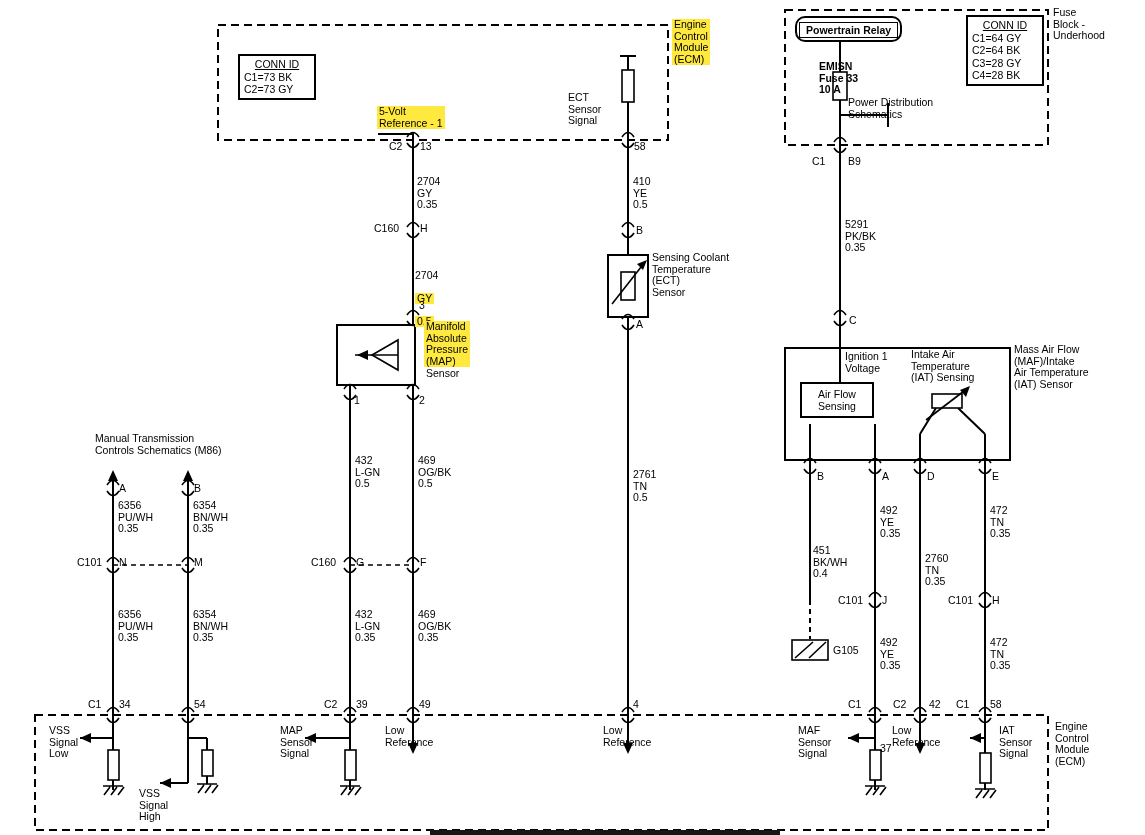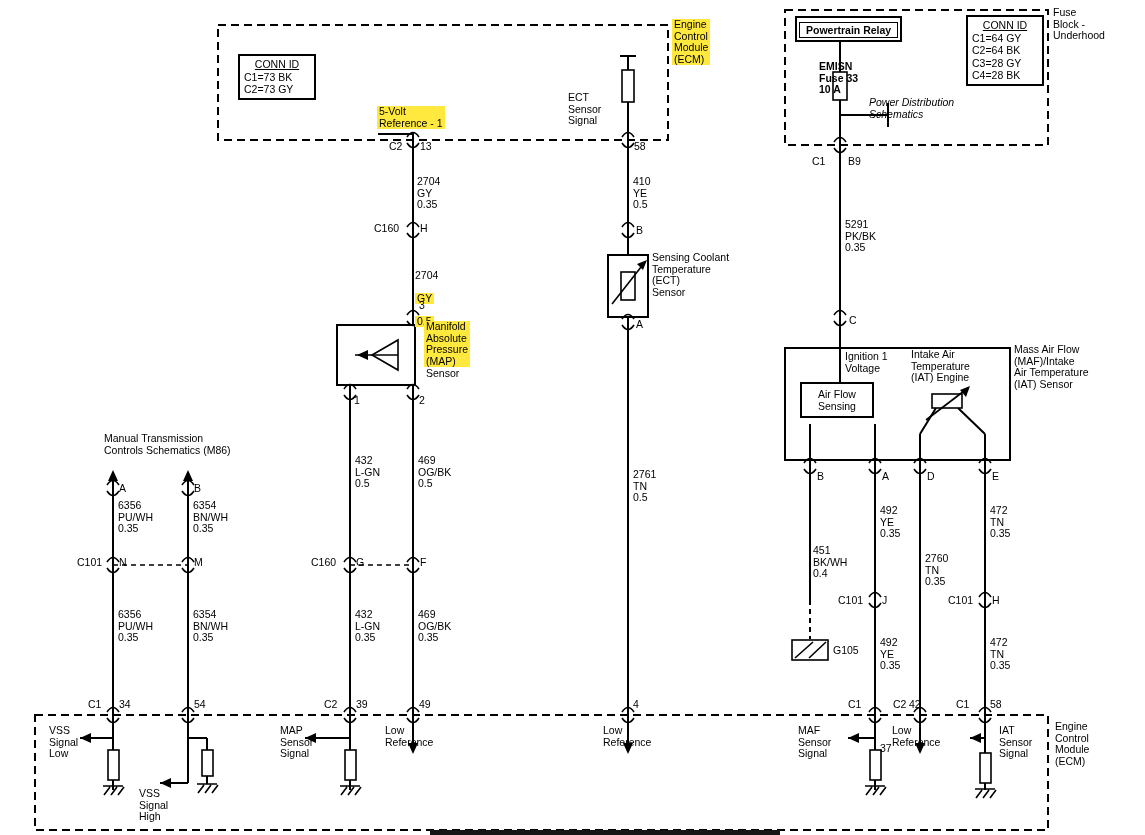--- a/index.html
+++ b/index.html
@@ -144,37 +144,37 @@
   <div class="lbl hl" style="left:672px;top:19px;">Engine
 Control
 Module
 (ECM)</div>
   <div class="lbl hl" style="left:377px;top:106px;">5-Volt
 Reference - 1</div>
   <div class="lbl" style="left:568px;top:92px;">ECT
 Sensor
 Signal</div>
 
-  <div class="relay" style="left:795px;top:16px;">
+  <div class="relay" style="left:795px;top:16px;border-radius:10px;">
     <span class="in">Powertrain Relay</span>
   </div>
   <div class="connbox" style="left:966px;top:15px;width:66px;">
     <span class="t">CONN ID</span>
     <span class="r">C1=64 GY
 C2=64 BK
 C3=28 GY
 C4=28 BK</span>
   </div>
   <div class="lbl" style="left:1053px;top:7px;">Fuse
 Block -
 Underhood</div>
   <div class="lbl" style="left:819px;top:61px;font-weight:bold;">EMISN
 Fuse 33
 10 A</div>
-  <div class="lbl" style="left:869px;top:97px;font-style:italic;">Power Distribution
+  <div class="lbl" style="left:848px;top:97px;">Power Distribution
 Schematics</div>
   <div class="lbl" style="left:812px;top:156px;">C1</div>
   <div class="lbl" style="left:848px;top:156px;text-align:center;">B9</div>
 
   <div class="lbl" style="left:389px;top:141px;">C2</div>
   <div class="lbl" style="left:420px;top:141px;">13</div>
   <div class="lbl" style="left:417px;top:176px;">2704
 GY
 0.35</div>
   <div class="lbl" style="left:374px;top:223px;">C160</div>
@@ -226,21 +226,21 @@
 (ECT)
 Sensor</div>
   <div class="lbl" style="left:636px;top:319px;">A</div>
   <div class="lbl" style="left:633px;top:469px;">2761
 TN
 0.5</div>
   <div class="lbl" style="left:633px;top:699px;">4</div>
   <div class="lbl" style="left:603px;top:725px;">Low
 Reference</div>
 
-  <div class="lbl" style="left:95px;top:433px;margin-left:9px;">Manual Transmission
+  <div class="lbl" style="left:95px;top:433px;">Manual Transmission
 Controls Schematics (M86)</div>
   <div class="lbl" style="left:119px;top:483px;">A</div>
   <div class="lbl" style="left:194px;top:483px;">B</div>
   <div class="lbl" style="left:118px;top:500px;">6356
 PU/WH
 0.35</div>
   <div class="lbl" style="left:193px;top:500px;">6354
 BN/WH
 0.35</div>
   <div class="lbl" style="left:77px;top:557px;">C101</div>
@@ -267,21 +267,21 @@
 0.35</div>
   <div class="lbl" style="left:849px;top:315px;">C</div>
   <div class="lbl" style="left:845px;top:351px;">Ignition 1
 Voltage</div>
   <div class="afs" style="left:800px;top:382px;">
     <span style="white-space:pre-line;">Air Flow
 Sensing</span>
   </div>
   <div class="lbl" style="left:911px;top:349px;">Intake Air
 Temperature
-(IAT) Engine</div>
+(IAT) Sensing</div>
   <div class="lbl" style="left:1014px;top:344px;">Mass Air Flow
 (MAF)/Intake
 Air Temperature
 (IAT) Sensor</div>
   <div class="lbl" style="left:817px;top:471px;">B</div>
   <div class="lbl" style="left:882px;top:471px;">A</div>
   <div class="lbl" style="left:927px;top:471px;">D</div>
   <div class="lbl" style="left:992px;top:471px;">E</div>
   <div class="lbl" style="left:813px;top:545px;">451
 BK/WH
@@ -302,21 +302,21 @@
   <div class="lbl" style="left:992px;top:595px;">H</div>
   <div class="lbl" style="left:880px;top:637px;">492
 YE
 0.35</div>
   <div class="lbl" style="left:990px;top:637px;">472
 TN
 0.35</div>
   <div class="lbl" style="left:848px;top:699px;">C1</div>
   <div class="lbl" style="left:880px;top:699px;margin-top:44px;">37</div>
   <div class="lbl" style="left:893px;top:699px;">C2</div>
-  <div class="lbl" style="left:909px;top:699px;">42</div>
+  <div class="lbl" style="left:929px;top:699px;">42</div>
   <div class="lbl" style="left:956px;top:699px;">C1</div>
   <div class="lbl" style="left:990px;top:699px;">58</div>
   <div class="lbl" style="left:798px;top:725px;">MAF
 Sensor
 Signal</div>
   <div class="lbl" style="left:892px;top:725px;">Low
 Reference</div>
   <div class="lbl" style="left:999px;top:725px;">IAT
 Sensor
 Signal</div>

